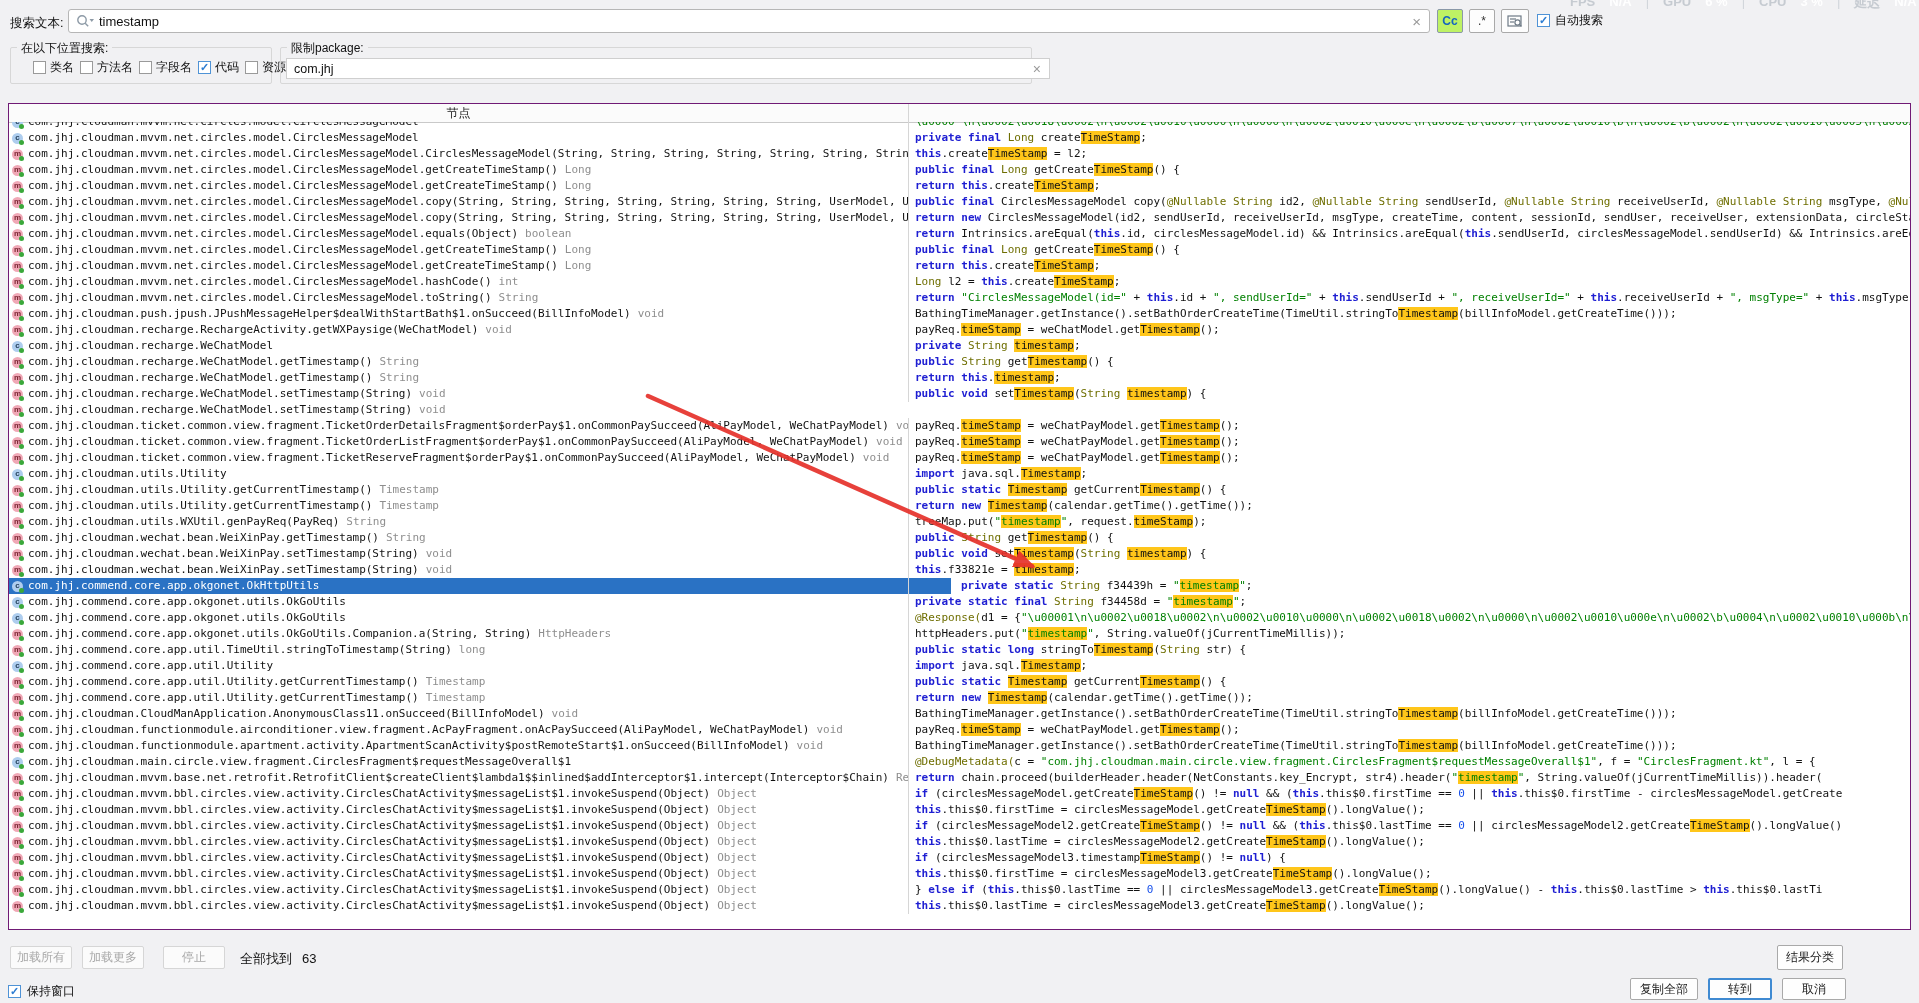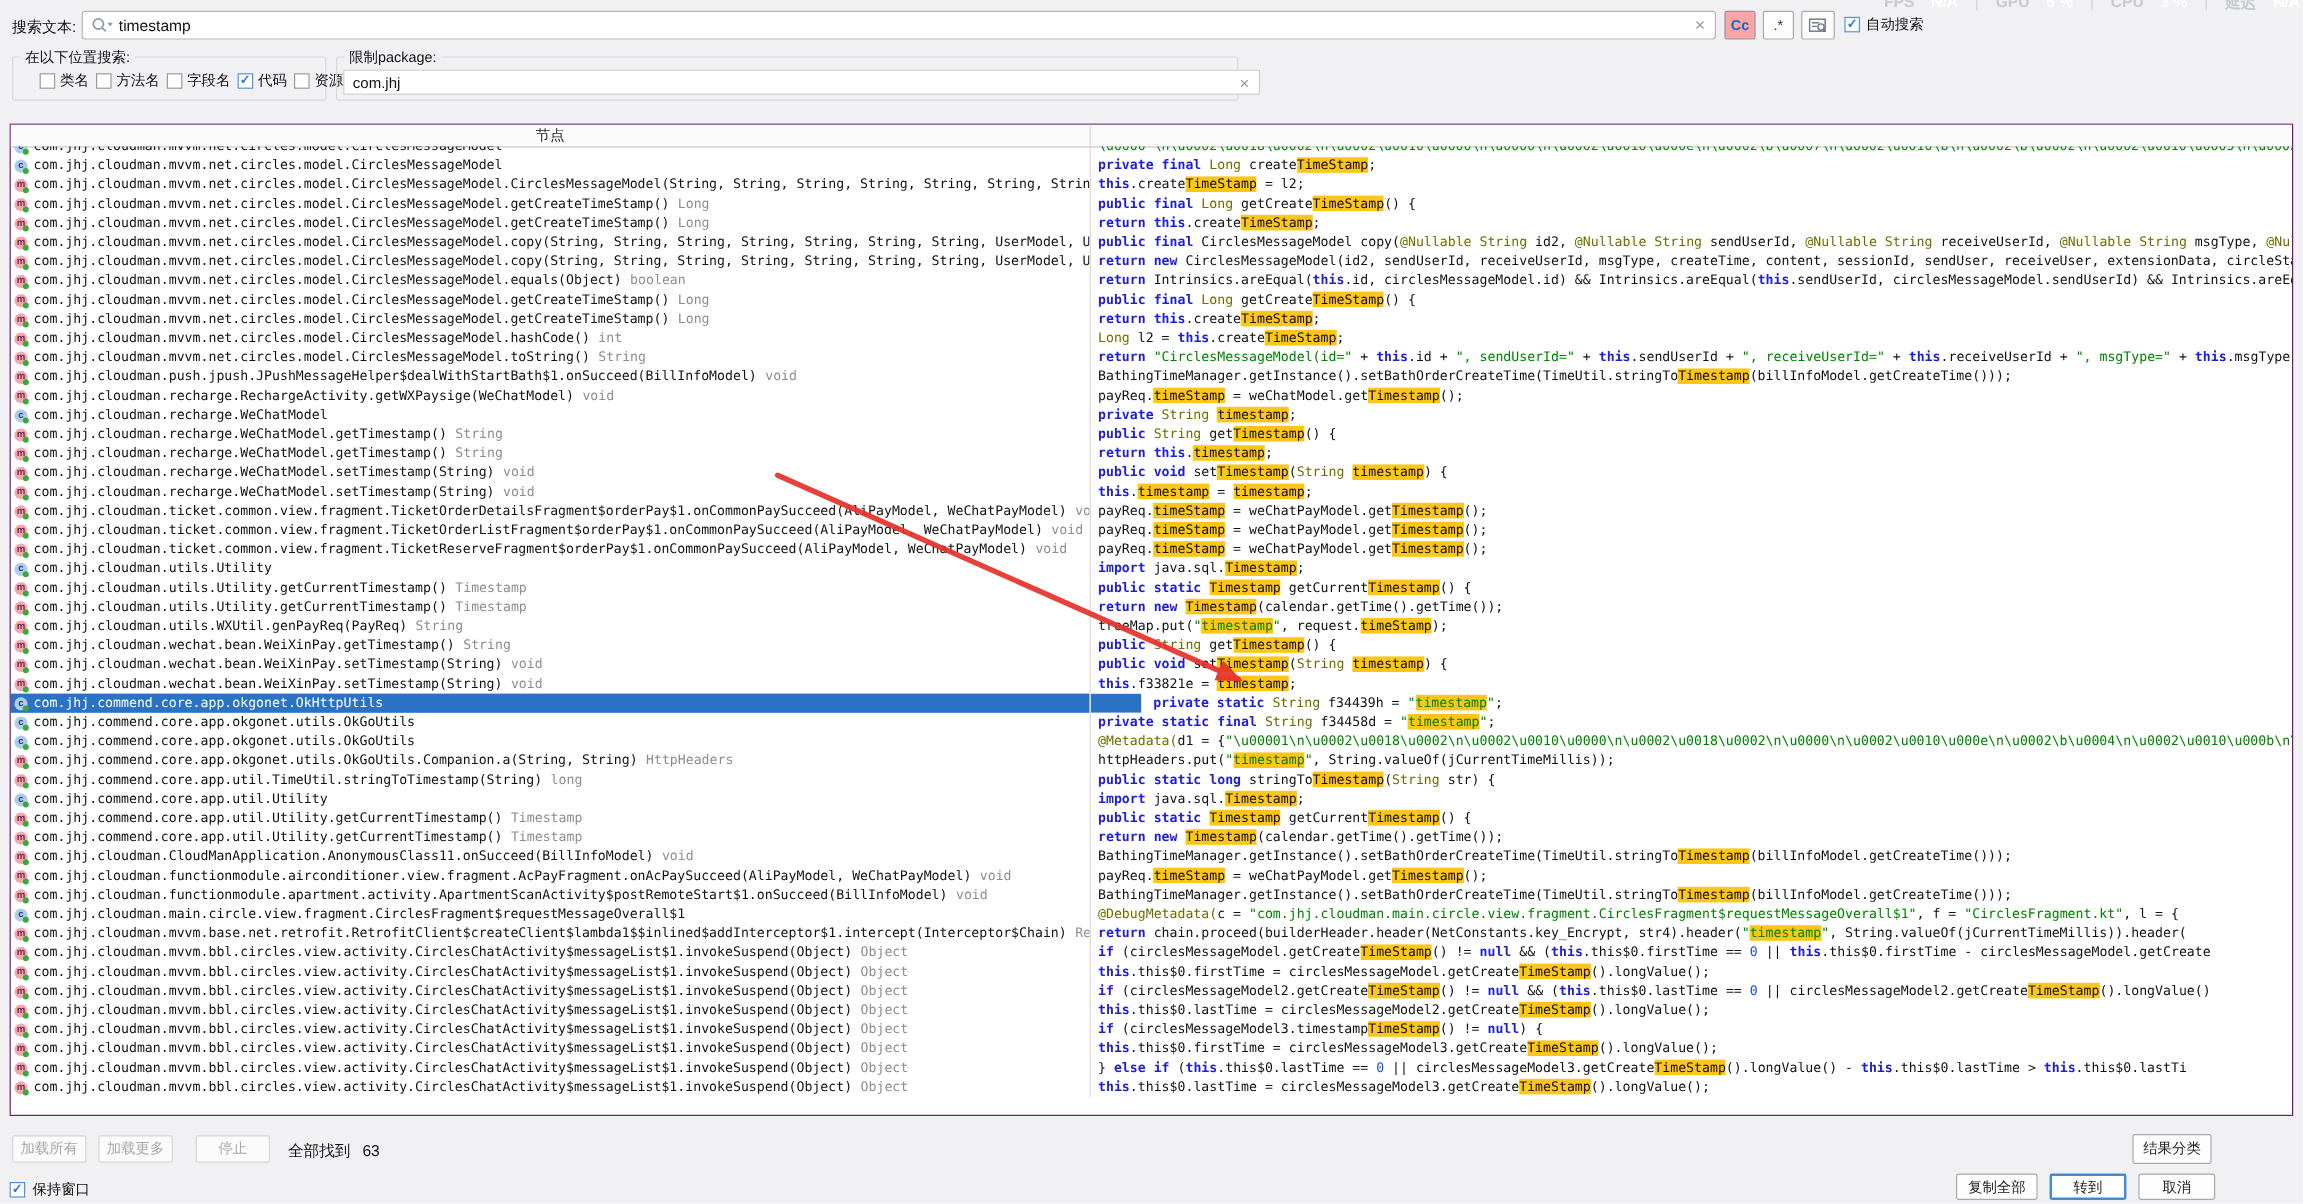--- a/index.html
+++ b/index.html
@@ -21,21 +21,21 @@
   }
   #search-box .mag{margin:0 4px 0 6px;flex:none;}
   #search-query{font-size:13px;color:#111;}
   #search-clear{margin-left:auto;margin-right:8px;color:#9a9a9a;font-size:15px;line-height:15px;cursor:default;}
   .tb-btn{
     position:absolute;top:9px;height:24px;box-sizing:border-box;
     display:flex;align-items:center;justify-content:center;
     border:1px solid #a9a9a9;border-radius:2px;background:#fdfdfd;
     font-size:12px;color:#444;
   }
-  #btn-case{left:1437px;width:26px;background:#fca5a5;border-color:#8a98a8;color:#1565c0;font-weight:bold;}
+  #btn-case{left:1437px;width:26px;background:#bef264;border-color:#8a98a8;color:#1565c0;font-weight:bold;}
   #btn-regex{left:1469px;width:26px;color:#333;}
   #btn-history{left:1501px;width:28px;}
   #auto-cb{position:absolute;left:1537px;top:12px;display:flex;align-items:center;gap:5px;}
   
   #perf{
     position:absolute;top:-6px;left:1570px;display:flex;gap:14px;
     font-size:13px;font-weight:bold;white-space:nowrap;z-index:40;
   }
   #perf .pl{color:rgba(195,200,207,.95);}
   #perf .pv{color:rgba(255,255,255,.97);}
@@ -347,21 +347,20 @@
             <span class="typ">void</span>
           </div>
           <div class="cell-code"><span class="ck">public void </span><span class="cn">set</span><span class="ch">Timestamp</span><span class="cn">(</span><span class="ct">String </span><span class="ch">timestamp</span><span class="cn">) {</span></div>
         </div>
         <div class="row">
           <div class="cell-node">
             <span class="nicon mth">m</span>
             <span>com.jhj.cloudman.recharge.WeChatModel.setTimestamp(String)</span>
             <span class="typ">void</span>
           </div>
-          <div class="cell-code"><span class="ck">this</span><span class="cn">.</span><span class="ch">timestamp</span><span class="cn"> = </span><span class="ch">timestamp</span><span class="cn">;</span></div>
         </div>
         <div class="row">
           <div class="cell-node">
             <span class="nicon mth">m</span>
             <span>com.jhj.cloudman.ticket.common.view.fragment.TicketOrderDetailsFragment$orderPay$1.onCommonPaySucceed(AliPayModel, WeChatPayModel)</span>
             <span class="typ">void</span>
           </div>
           <div class="cell-code"><span class="cn">payReq.</span><span class="ch">timeStamp</span><span class="cn"> = weChatPayModel.get</span><span class="ch">Timestamp</span><span class="cn">();</span></div>
         </div>
         <div class="row">
@@ -447,21 +446,21 @@
             <span class="nicon cls">c</span>
             <span>com.jhj.commend.core.app.okgonet.utils.OkGoUtils</span>
           </div>
           <div class="cell-code"><span class="ck">private static final </span><span class="ct">String </span><span class="cn">f34458d = </span><span class="cs">"</span><span class="cq">timestamp</span><span class="cs">"</span><span class="cn">;</span></div>
         </div>
         <div class="row">
           <div class="cell-node">
             <span class="nicon cls">c</span>
             <span>com.jhj.commend.core.app.okgonet.utils.OkGoUtils</span>
           </div>
-          <div class="cell-code"><span class="ct">@Metadata(</span><span class="cn">d1 = {</span><span class="cs">"\u00001\n\u0002\u0018\u0002\n\u0002\u0010\u0000\n\u0002\u0018\u0002\n\u0000\n\u0002\u0010\u000e\n\u0002\b\u0004\n\u0002\u0010\u000b\n\u0002\b\u0002\n\u0002\u0018\u0002\n\u0002\b\u0004\n\u0002\u0010\u000e\n\u0000\n\u0002\b\u0004\n\u0004\b\u0004\n\u0002\b</span></div>
+          <div class="cell-code"><span class="ct">@Response(</span><span class="cn">d1 = {</span><span class="cs">"\u00001\n\u0002\u0018\u0002\n\u0002\u0010\u0000\n\u0002\u0018\u0002\n\u0000\n\u0002\u0010\u000e\n\u0002\b\u0004\n\u0002\u0010\u000b\n\u0002\b\u0002\n\u0002\u0018\u0002\n\u0002\b\u0004\n\u0002\u0010\u000e\n\u0000\n\u0002\b\u0004\n\u0004\b\u0004\n\u0002\b</span></div>
         </div>
         <div class="row">
           <div class="cell-node">
             <span class="nicon mth">m</span>
             <span>com.jhj.commend.core.app.okgonet.utils.OkGoUtils.Companion.a(String, String)</span>
             <span class="typ">HttpHeaders</span>
           </div>
           <div class="cell-code"><span class="cn">httpHeaders.put(</span><span class="cs">"</span><span class="cq">timestamp</span><span class="cs">"</span><span class="cn">, String.valueOf(jCurrentTimeMillis));</span></div>
         </div>
         <div class="row">

